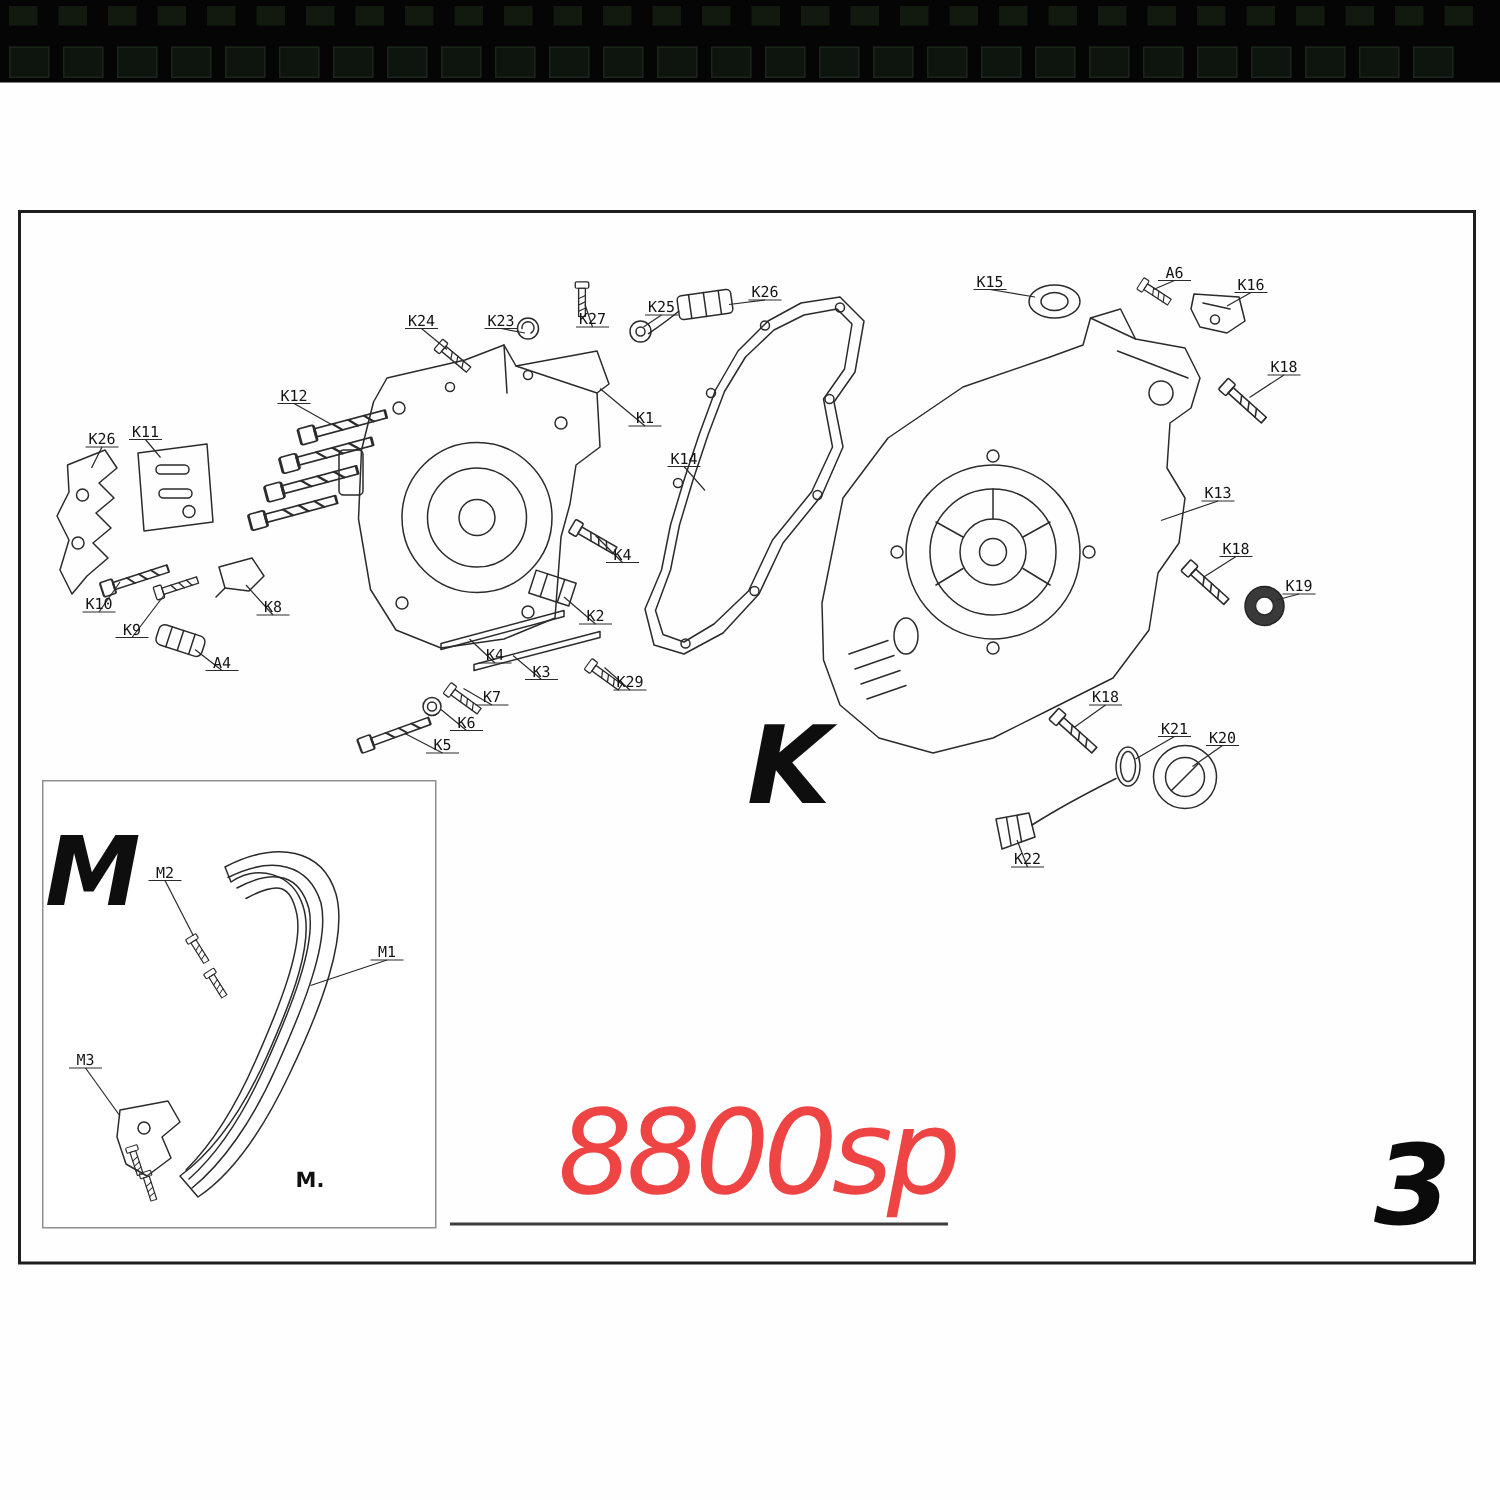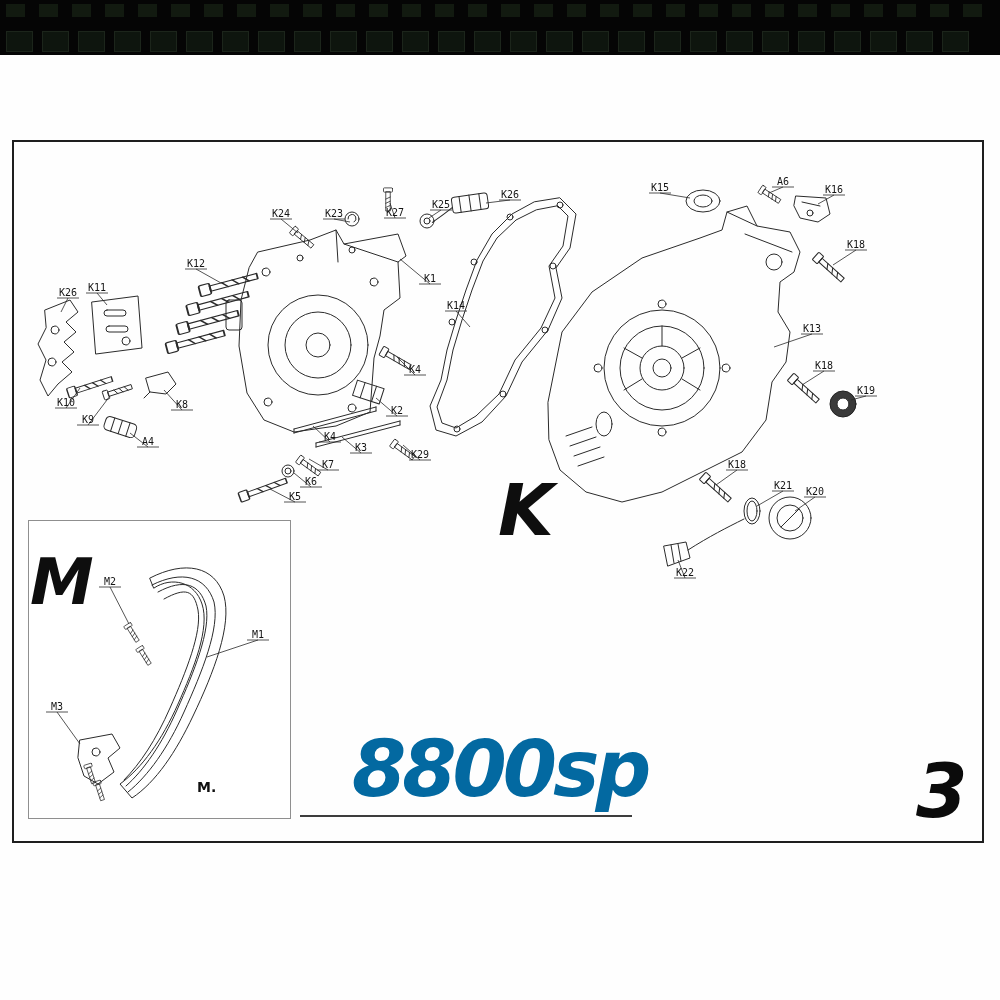--- a/index.html
+++ b/index.html
@@ -45,22 +45,22 @@
   .big-m {
     position:absolute; left:30px; top:550px;
     font-size:64px; font-weight:bold; font-style:italic; color:#0e0e0e;
     line-height:1; letter-spacing:-2px;
   }
   .inset-caption {
     position:absolute; left:197px; top:779px;
     font-size:14px; font-weight:bold; color:#101010;
   }
   .model-title {
-    position:absolute; left:352px; top:730px;
-    font-size:78px; font-weight:bold; font-style:italic; color:#0369a1;
+    position:absolute; left:372px; top:730px;
+    font-size:78px; font-weight:normal; font-style:italic; color:#ef4444;
     line-height:1; letter-spacing:-4px;
   }
   .title-underline {
     position:absolute; left:300px; top:815px; width:332px; height:2px; background:#3d3d3d;
   }
   .page-number {
     position:absolute; left:916px; top:754px;
     font-size:74px; font-weight:bold; font-style:italic; color:#0b0b0b; line-height:1;
   }
 

